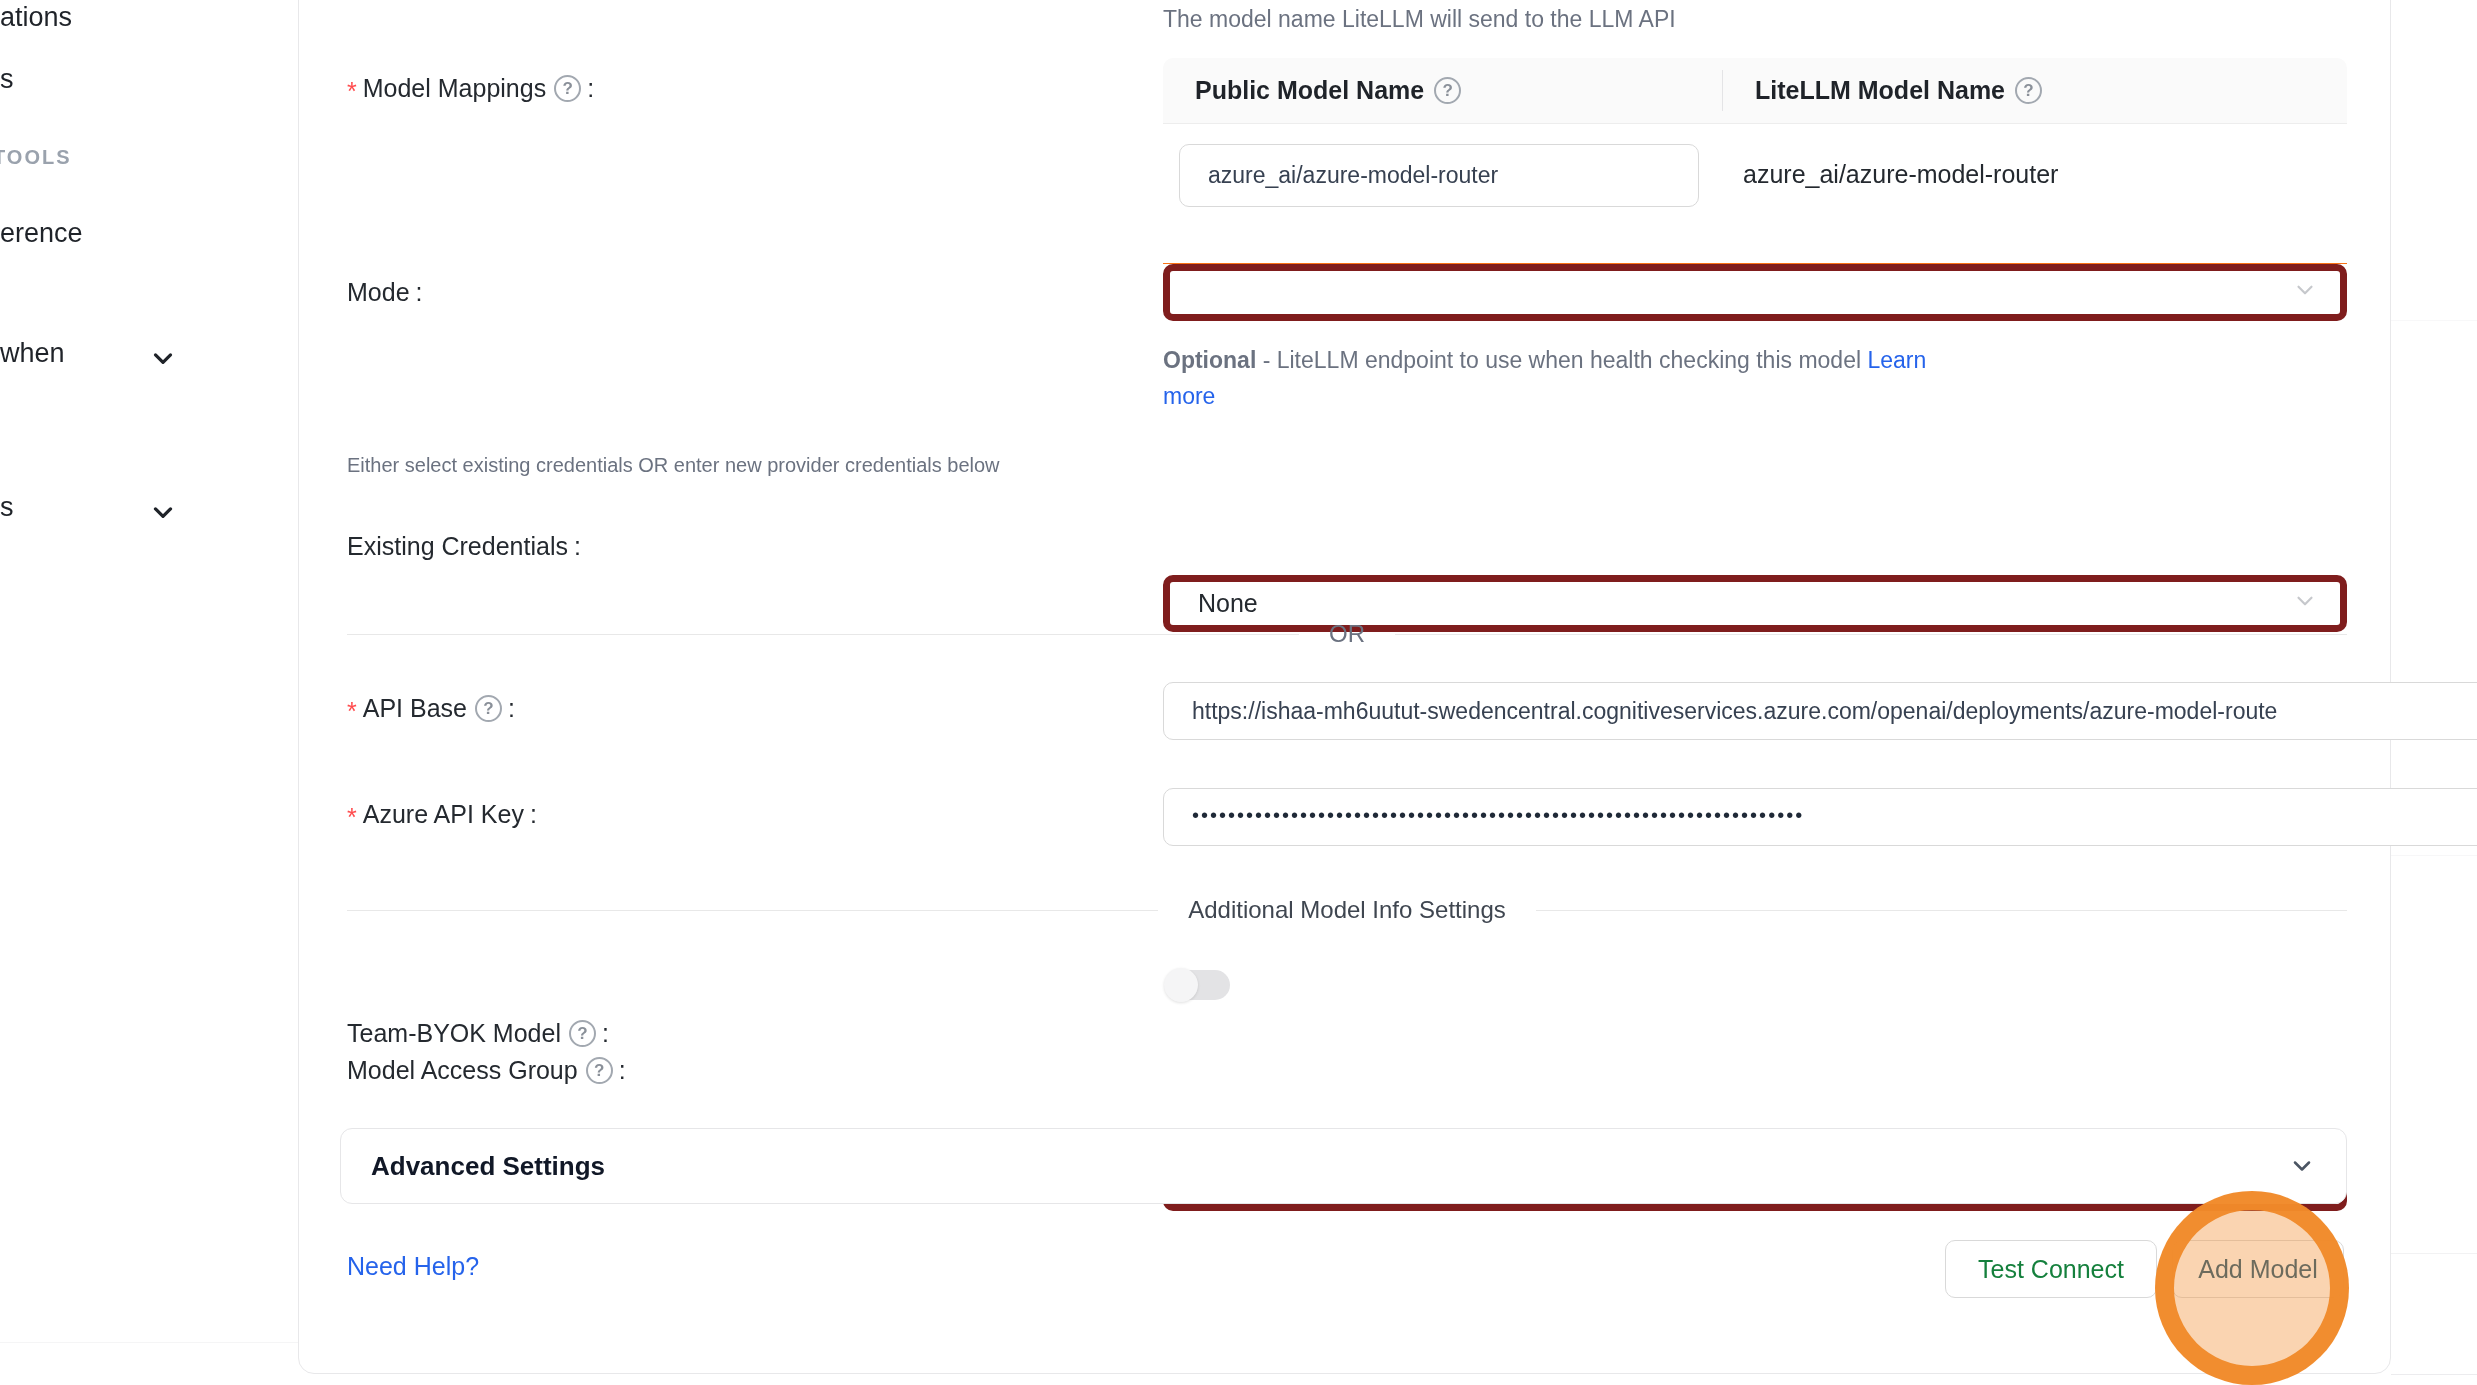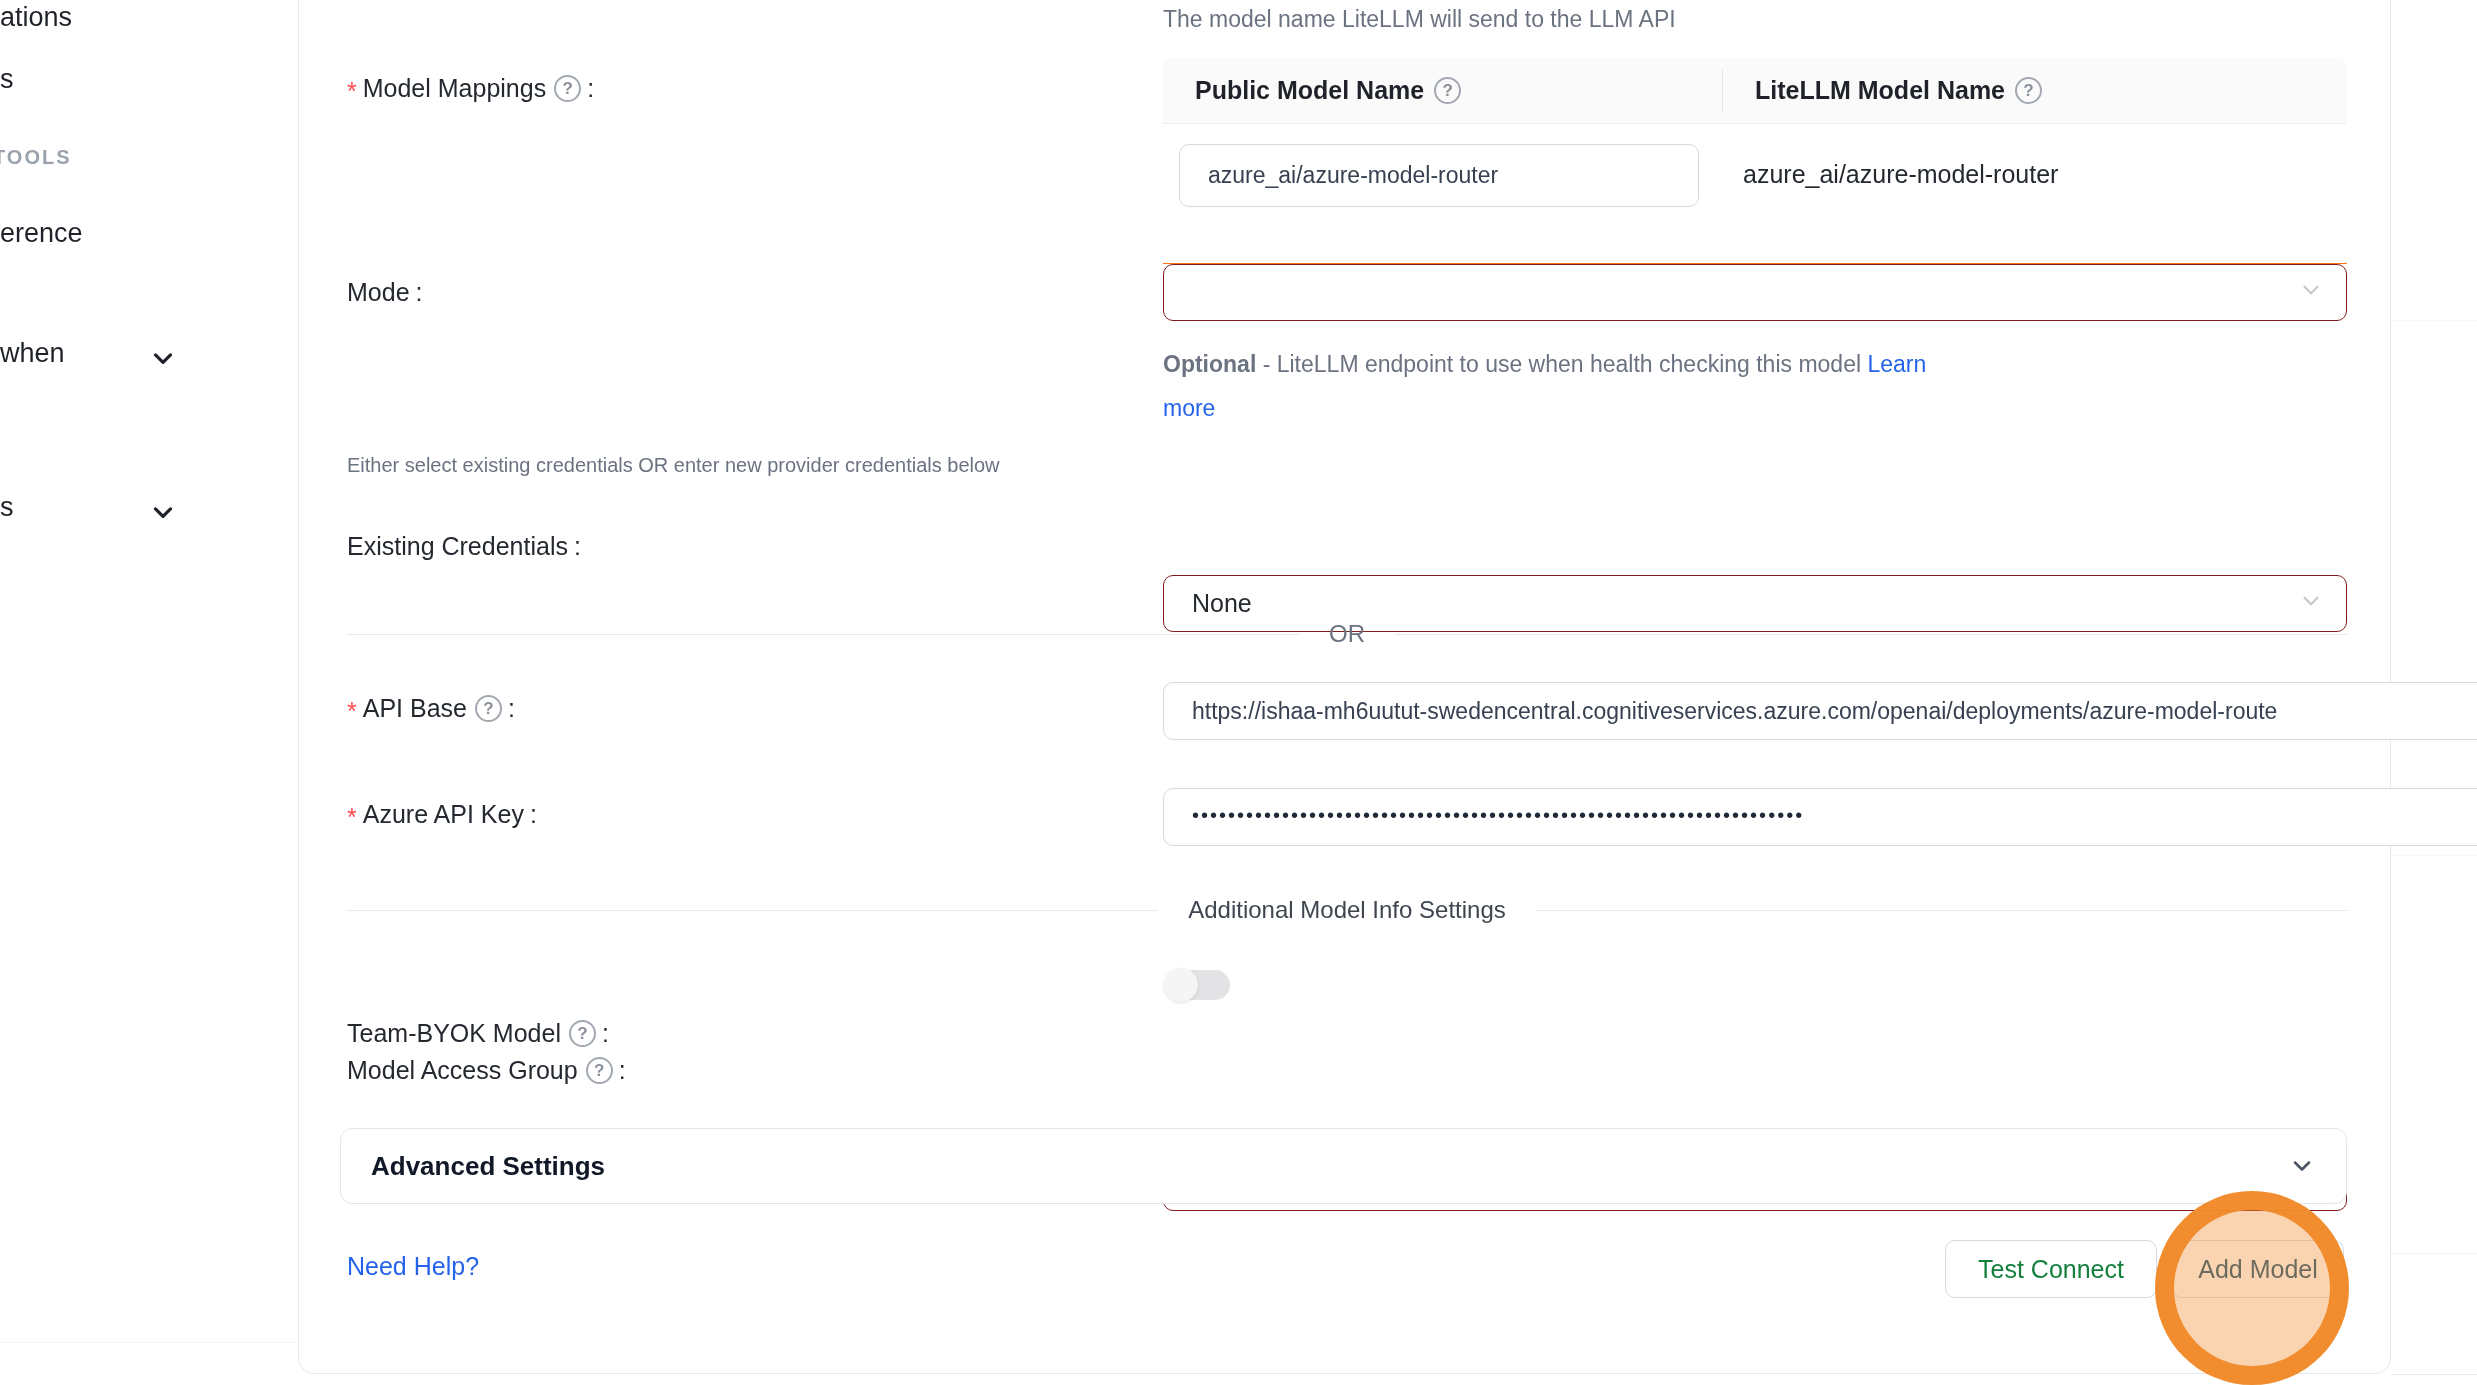--- a/index.html
+++ b/index.html
@@ -38,21 +38,21 @@
   .help {
     display: inline-flex; align-items: center; justify-content: center;
     width: 27px; height: 27px; border-radius: 50%;
     border: 2px solid #a2a8b0; color: #8a9099;
     font-size: 17px; font-weight: 700; line-height: 1;
   }
   .colon { margin-left: -2px; }
 
   .control { position: absolute; left: 1163px; width: 1184px; }
   .select-box {
-    height: 57px; background: #fff; border: 1px solid #7f1d1d; border-radius: 10px;
+    height: 57px; background: #fff; border: 7px solid #7f1d1d; border-radius: 10px;
     display: flex; align-items: center; padding: 0 56px 0 28px;
     font-size: 25px; color: #24292f; position: relative;
   }
   .select-box .chev { position: absolute; right: 22px; top: 50%; transform: translateY(-50%); }
   .placeholder { color: #bfc3c9; font-size: 24px; }
 
   .text-input {
     height: 58px; background: #fff; border: 1px solid #d9d9d9; border-radius: 10px;
     width: 100%; padding: 0 28px; font-size: 23px; color: #374151;
     font-family: "Liberation Sans", "DejaVu Sans", sans-serif;
@@ -172,21 +172,21 @@
     <span class="colon">:</span>
   </div>
   <div class="control select-box" style="top:264px;">
     <span></span>
     <span class="chev">
       <svg width="26" height="26" viewBox="0 0 24 24" fill="none">
           <path d="M6 9l6 6 6-6" stroke="#c6c8cc" stroke-width="2" stroke-linecap="round" stroke-linejoin="round"></path>
         </svg>
     </span>
   </div>
-  <div class="abs hint" style="left:1163px; top:342px; width:810px; line-height:44px;">
+  <div class="abs hint" style="left:1163px; top:342px; width:810px; line-height:36px;">
     <span style="font-weight:700;">Optional</span><span> - LiteLLM endpoint to use when health checking this model </span><a class="link" href="#" style="text-decoration:none;">Learn more</a>
   </div>
 
   <div class="abs hint" style="left:347px; top:454px; font-size:20px;">Either select existing credentials OR enter new provider credentials below</div>
 
   <div class="abs label-row" style="left:347px; top:532px;">
     <span>Existing Credentials</span>
     <span class="colon">:</span>
   </div>
   <div class="control select-box" style="top:518px;">

